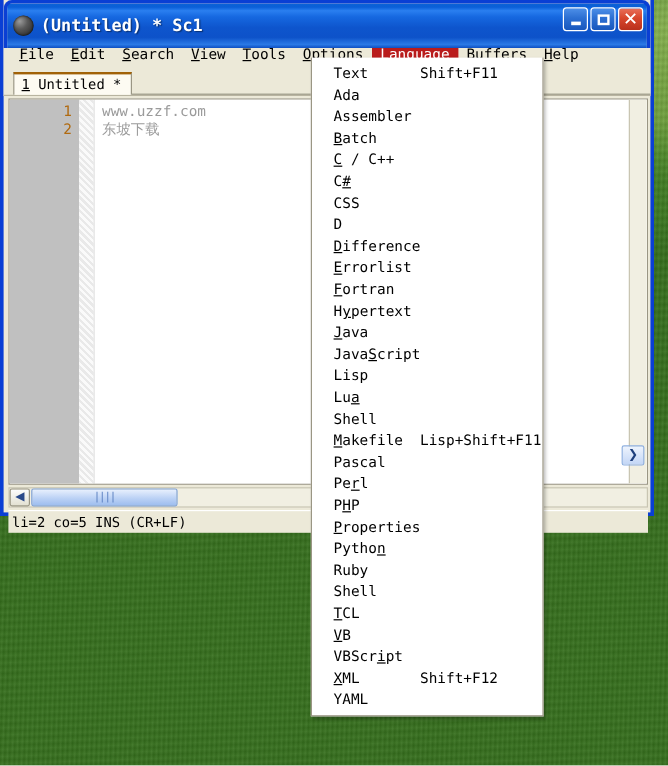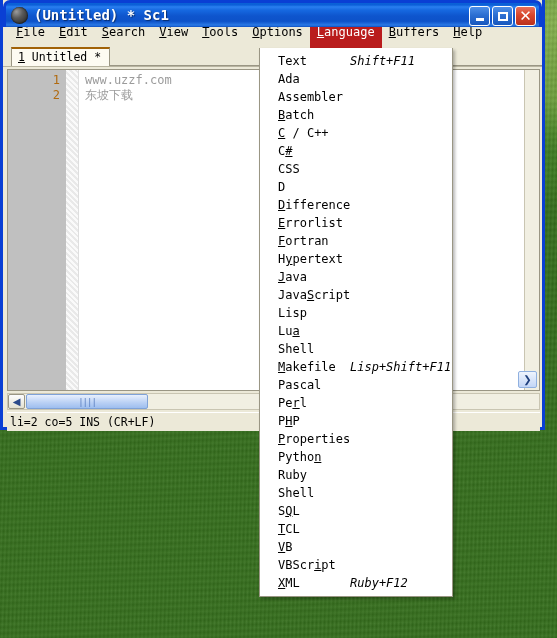--- a/index.html
+++ b/index.html
@@ -33,21 +33,21 @@
     width: 545px;
     height: 430px;
     border: 3px solid #0a3fd4;
     border-top: none;
     border-left: 3px solid #0a3fd4;
     background: #ece9d8;
     box-sizing: border-box;
     border-bottom-left-radius: 0;
   }
   .titlebar {
-    height: 27px;
+    height: 40px;
     background: linear-gradient(to bottom,
       #0a62d6 0%, #0b5fd8 8%, #2a7ff0 16%, #1668e0 30%,
       #0e55cd 54%, #0d52c9 76%, #2a79e6 92%, #0d4fc2 100%);
     border-top-left-radius: 7px;
     border-top-right-radius: 7px;
     display: flex;
     align-items: center;
     padding-left: 5px;
     position: relative;
     border: 3px solid #0a3fd4;
@@ -269,21 +269,21 @@
     display: flex;
     align-items: center;
     font-family: "DejaVu Sans Mono", monospace;
     font-size: 12px;
     color: #000;
     padding-left: 18px;
     white-space: nowrap;
     cursor: default;
   }
   #langmenu .row .lbl { flex: none; width: 72px; }
-  #langmenu .row .acc { flex: 1; font-style: italic; }
+  #langmenu .row .acc { flex: 1; }
 </style>
 </head>
 <body>
 
 <div id="desktop">
   <div class="grass-noise"></div>
 
   <div id="window">
 
     <div class="titlebar">
@@ -442,33 +442,33 @@
       </div>
       <div class="row">
         <span class="lbl">Ruby</span>
         <span class="acc"></span>
       </div>
       <div class="row">
         <span class="lbl">Shell</span>
         <span class="acc"></span>
       </div>
       <div class="row">
-        <span class="lbl">S<span class="mn">Q</span>L</span>
-        <span class="acc"></span>
-      </div>
-      <div class="row">
         <span class="lbl"><span class="mn">T</span>CL</span>
         <span class="acc"></span>
       </div>
       <div class="row">
         <span class="lbl"><span class="mn">V</span>B</span>
         <span class="acc"></span>
       </div>
       <div class="row">
         <span class="lbl">VBScr<span class="mn">i</span>pt</span>
         <span class="acc"></span>
       </div>
       <div class="row">
         <span class="lbl"><span class="mn">X</span>ML</span>
-        <span class="acc">Ruby+F12</span>
+        <span class="acc">Shift+F12</span>
+      </div>
+      <div class="row">
+        <span class="lbl">YAML</span>
+        <span class="acc"></span>
       </div>
     </div>
 </div>
 
 </body></html>

